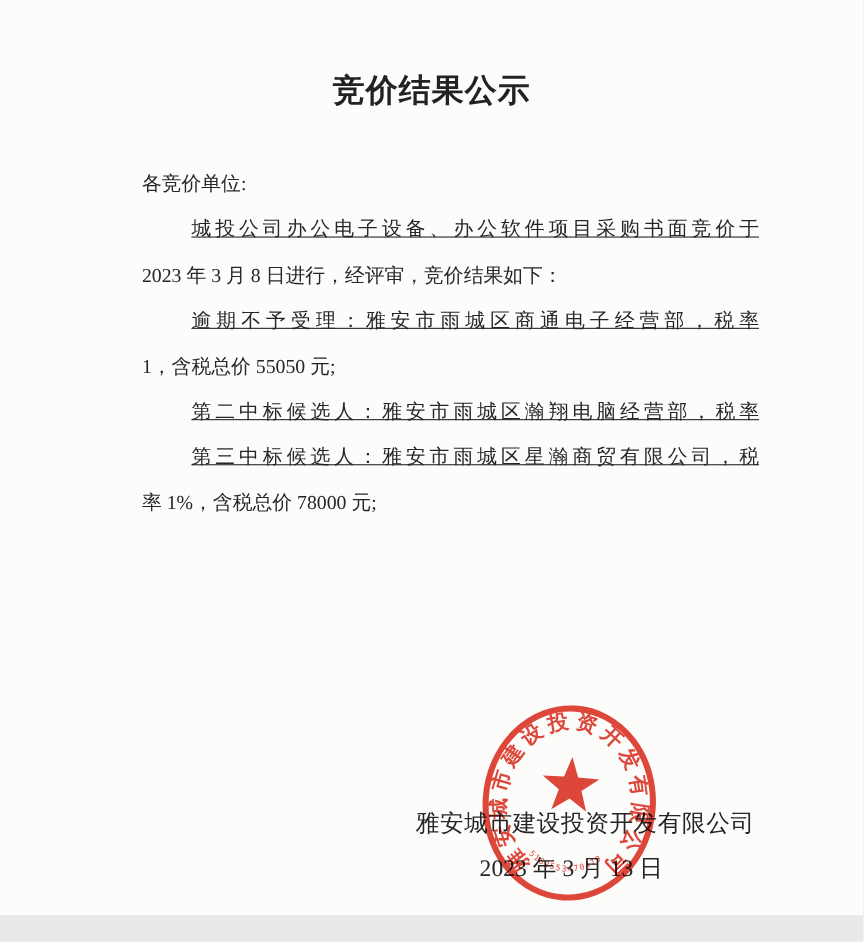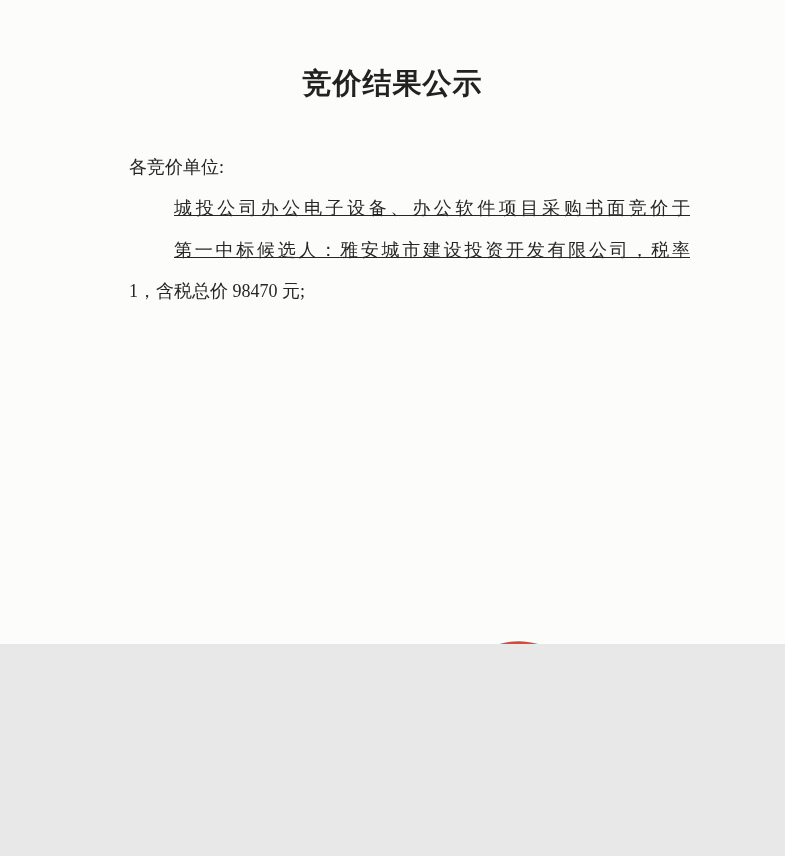--- a/index.html
+++ b/index.html
@@ -2,21 +2,21 @@
 <html><head>
 <meta charset="utf-8">
 <style>
   * { margin: 0; padding: 0; box-sizing: border-box; }
   html, body { background: #e8e8e8; }
   body { font-family: "Liberation Serif", "DejaVu Serif", serif; }
 
   .page {
     position: relative;
     width: 785px;
-    height: 644px;
+    height: 832px;
     margin: 0 auto;
     background: #fcfcfb;
     overflow: hidden;
     color: #262626;
   }
 
   .doc-title {
     position: absolute;
     top: 64px;
     left: 0;
@@ -95,22 +95,26 @@
 </head>
 <body>
 
 <div class="page">
 
   <div class="doc-title">竞价结果公示</div>
 
   <div class="body-text">
     <div class="ln">各竞价单位:</div>
     <div class="ln indent fill">城投公司办公电子设备、办公软件项目采购书面竞价于</div>
-    <div class="ln indent fill">第一中标候选人：雅安城市建设投资开发有限公司，税率</div>
-    <div class="ln">1，含税总价 98470 元;</div>
+    <div class="ln">2023 年 3 月 8 日进行，经评审，竞价结果如下：</div>
+    <div class="ln indent fill">逾期不予受理：雅安市雨城区商通电子经营部，税率</div>
+    <div class="ln">1，含税总价 55050 元;</div>
+    <div class="ln indent fill">第二中标候选人：雅安市雨城区瀚翔电脑经营部，税率</div>
+    <div class="ln indent fill">第三中标候选人：雅安市雨城区星瀚商贸有限公司，税</div>
+    <div class="ln">率 1%，含税总价 78000 元;</div>
   </div>
 
   <div class="sig-company">雅安城市建设投资开发有限公司</div>
 
   <div class="sig-date">2023 年 3 月 13 日</div>
 
   <svg class="seal" viewBox="0 0 163 186" xmlns="http://www.w3.org/2000/svg">
     <ellipse cx="81.5" cy="93" rx="76" ry="86" fill="none" stroke-width="5.5" stroke="#dd3a2b"></ellipse>
     <polygon points="81.5,51 87.9,69.3 107.2,69.7 91.8,81.3 97.4,99.8 81.5,88.8 65.6,99.8 71.2,81.3 55.8,69.7 75.1,69.3" fill="#dd3a2b"></polygon>
     <path id="seal-arc-path" d="M 52.5 151.9 A 58 68 0 1 1 110.5 151.9" fill="none"></path>

